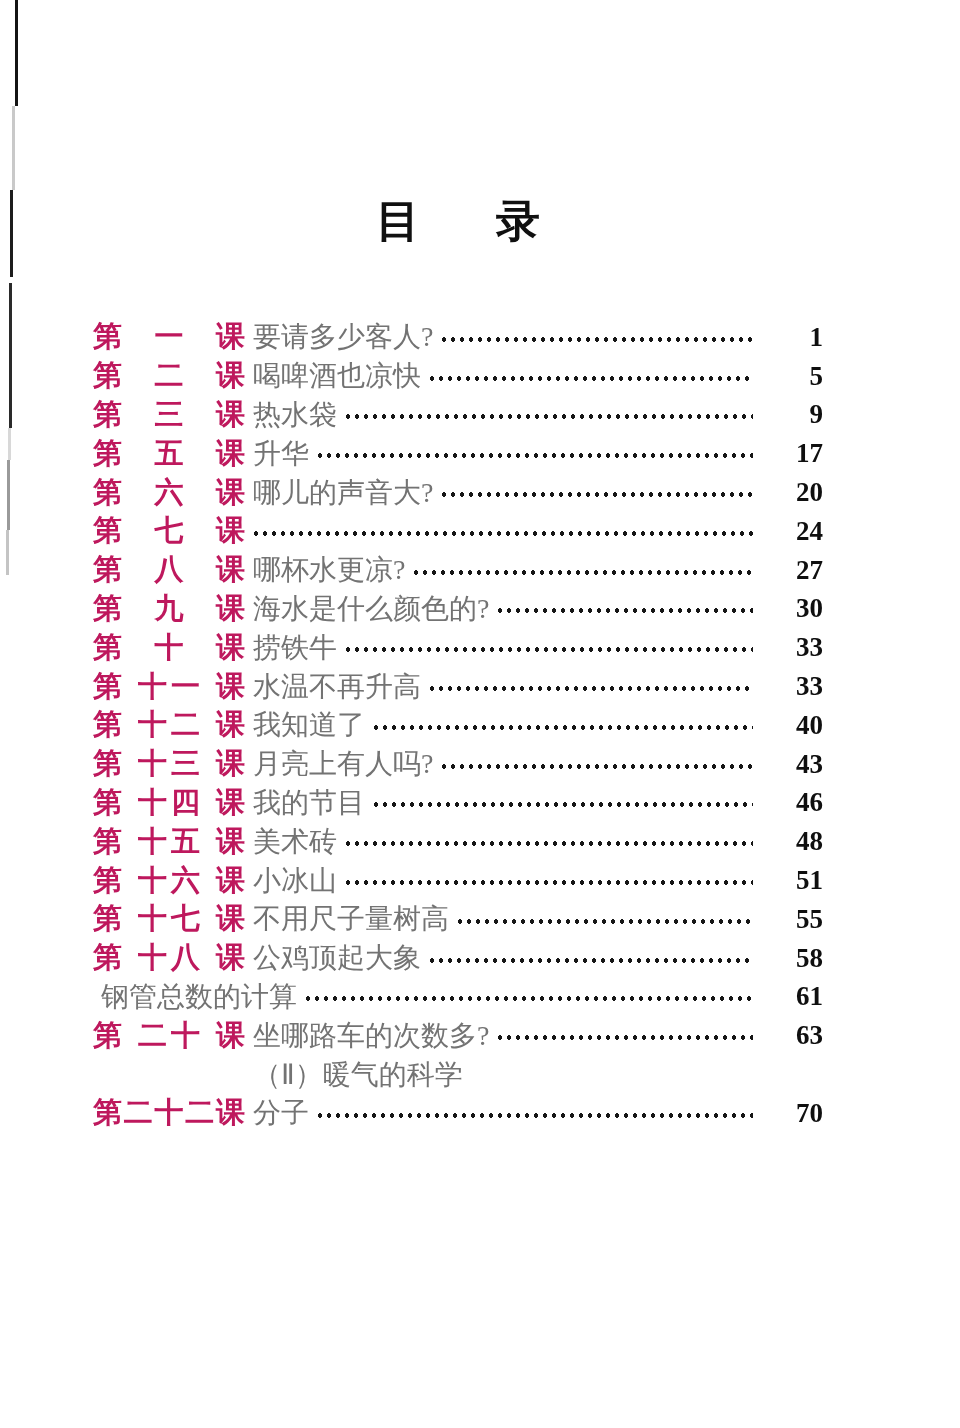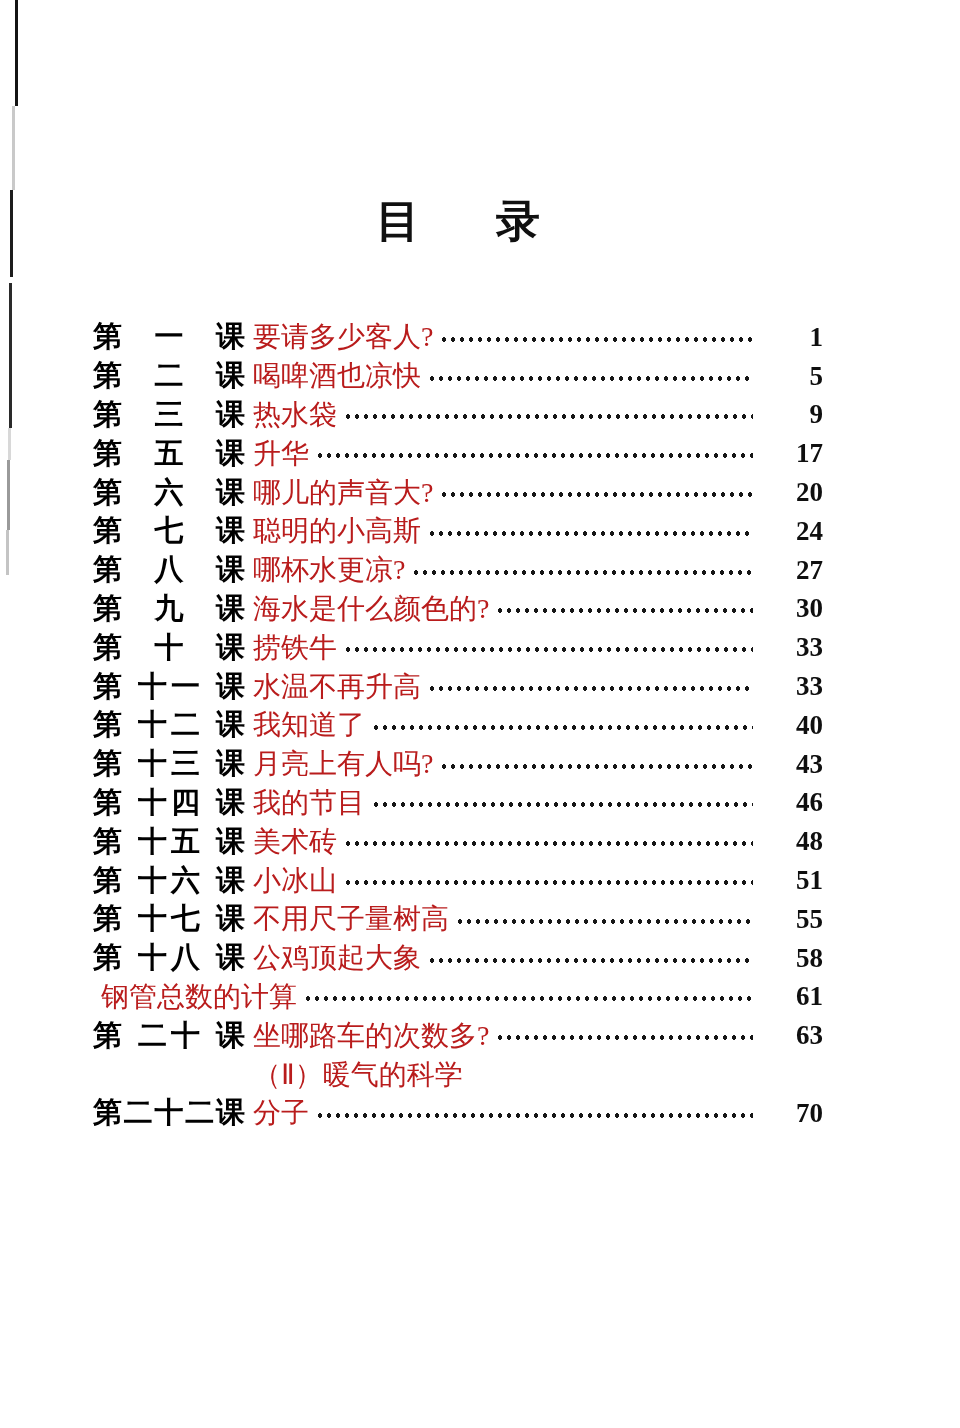--- a/index.html
+++ b/index.html
@@ -48,27 +48,27 @@
     white-space: nowrap;
   }
   .lesson-no {
     flex: 0 0 152px;
     width: 152px;
     text-align: justify;
     text-align-last: justify;
     font-family: "Liberation Sans", sans-serif;
     font-weight: 700;
     font-size: 29px;
-    color: #000000;
+    color: #be185d;
   }
   .lesson-title {
     margin-left: 8px;
     font-family: "Liberation Serif", serif;
     font-size: 28px;
-    color: #b91c1c;
+    color: #737373;
   }
   .dots {
     flex: 1 1 auto;
     align-self: center;
     height: 7px;
     margin: 4px 14px 0 8px;
     background-image: radial-gradient(circle at 3px 3.5px, #161616 2.1px, rgba(0,0,0,0) 2.5px);
     background-size: 9px 7px;
     background-repeat: repeat-x;
   }
@@ -133,21 +133,20 @@
 
     <div class="toc-row">
       <span class="lesson-no">第 六 课</span>
         <span class="lesson-title">哪儿的声音大?</span>
         <span class="dots"></span>
         <span class="page-no">20</span>
     </div>
 
     <div class="toc-row">
       <span class="lesson-no">第 七 课</span>
-        <span class="lesson-title">聪明的小高斯</span>
         <span class="dots"></span>
         <span class="page-no">24</span>
     </div>
 
     <div class="toc-row">
       <span class="lesson-no">第 八 课</span>
         <span class="lesson-title">哪杯水更凉?</span>
         <span class="dots"></span>
         <span class="page-no">27</span>
     </div>

